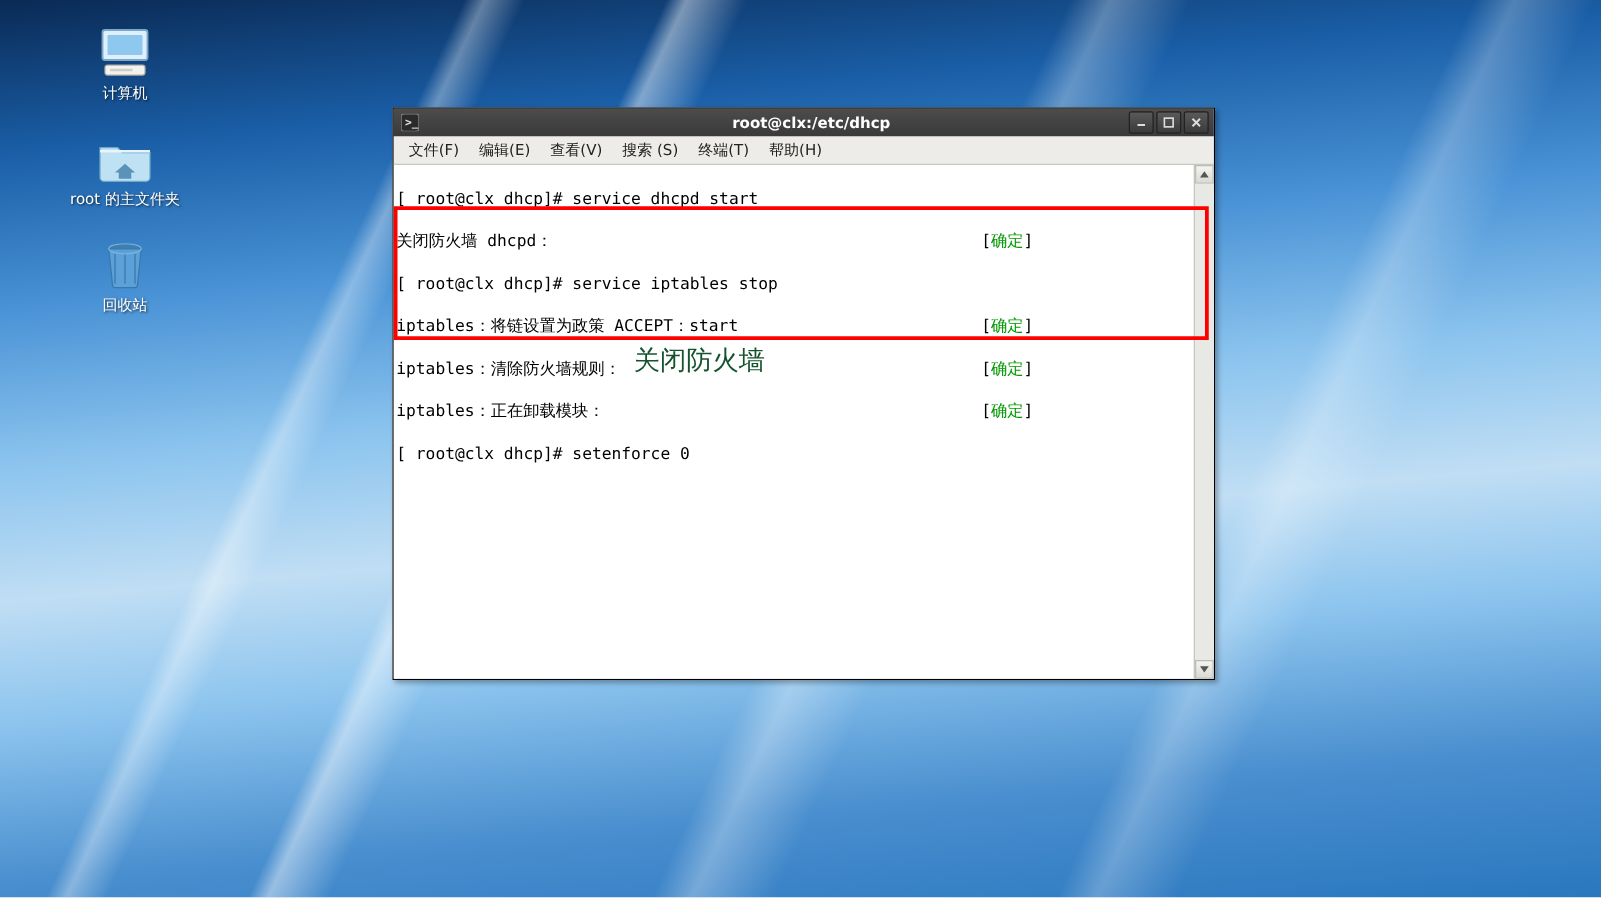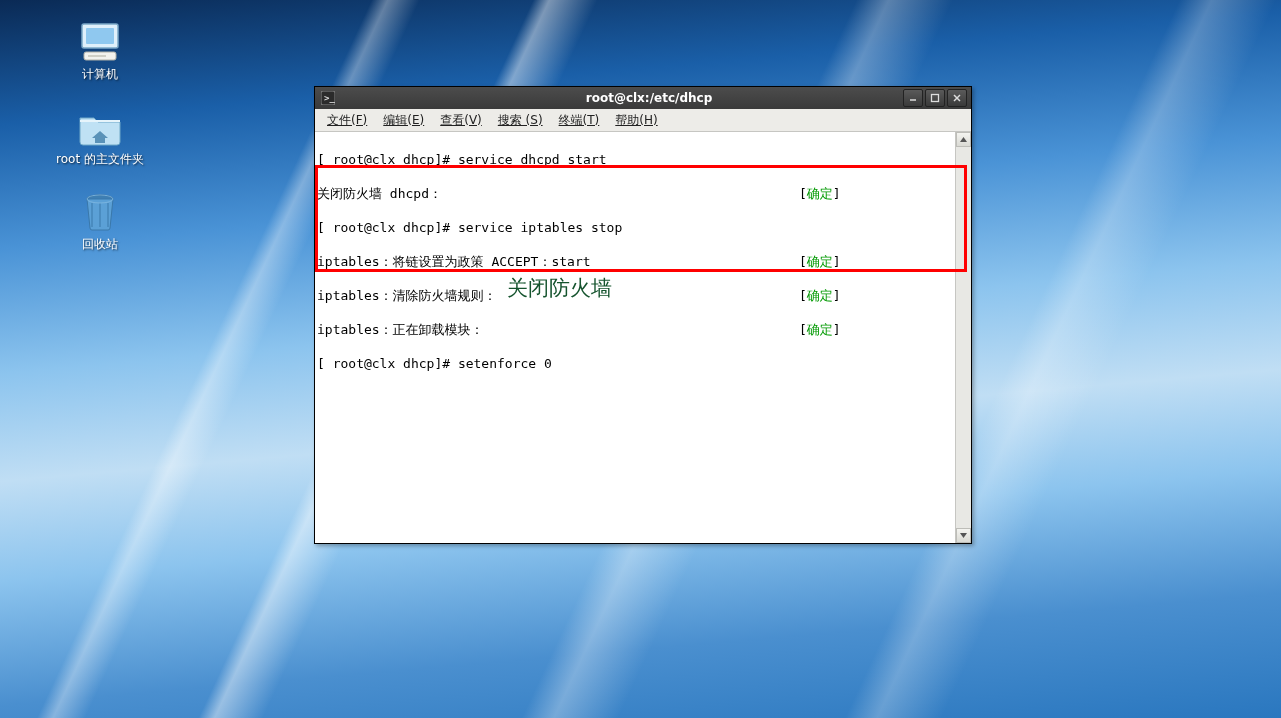--- a/index.html
+++ b/index.html
@@ -129,21 +129,20 @@
   .menubar {
     height: 22px;
     background: #edece8;
     border-bottom: 1px solid #c6c6c2;
     display: flex;
     align-items: center;
     padding: 0 6px;
     gap: 4px;
     font-size: 12px;
     color: #222;
-    text-decoration: underline;
   }
   .menubar .menu-item {
     padding: 2px 6px;
     cursor: pointer;
   }
 
   .term-body {
     flex: 1;
     background: #ffffff;
     position: relative;
@@ -156,21 +155,21 @@
     font-family: "DejaVu Sans Mono", Consolas, monospace;
     font-size: 13px;
     line-height: 17px;
     white-space: pre;
     color: #000;
     position:relative;
   }
   .term-line { display:flex; }
   .term-status {
     position:absolute;
-    left: 484px;
+    left: 470px;
   }
   .ok { color: #009900; }
 
   .highlight-box {
     position: absolute;
     left: 0px;
     top: 33px;
     width: 652px;
     height: 107px;
     border: 3px solid #f00;

